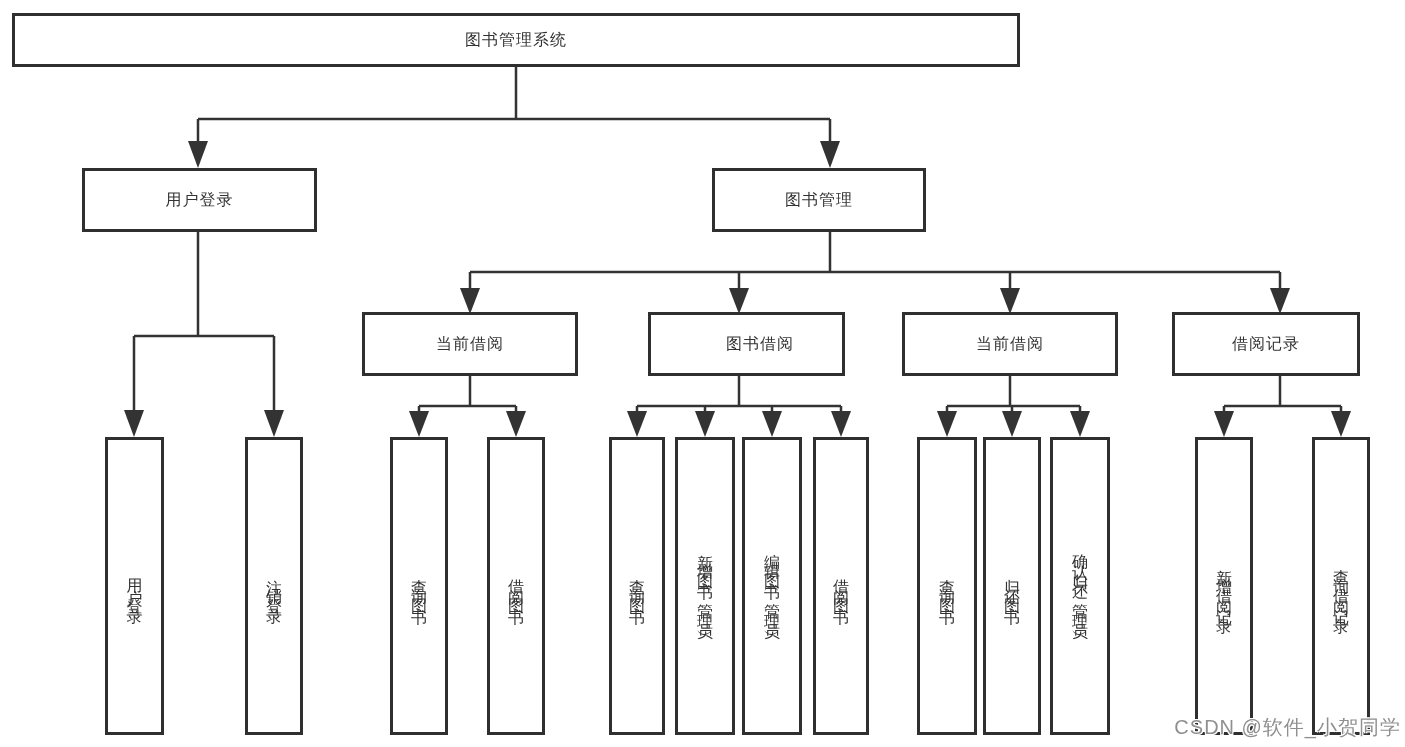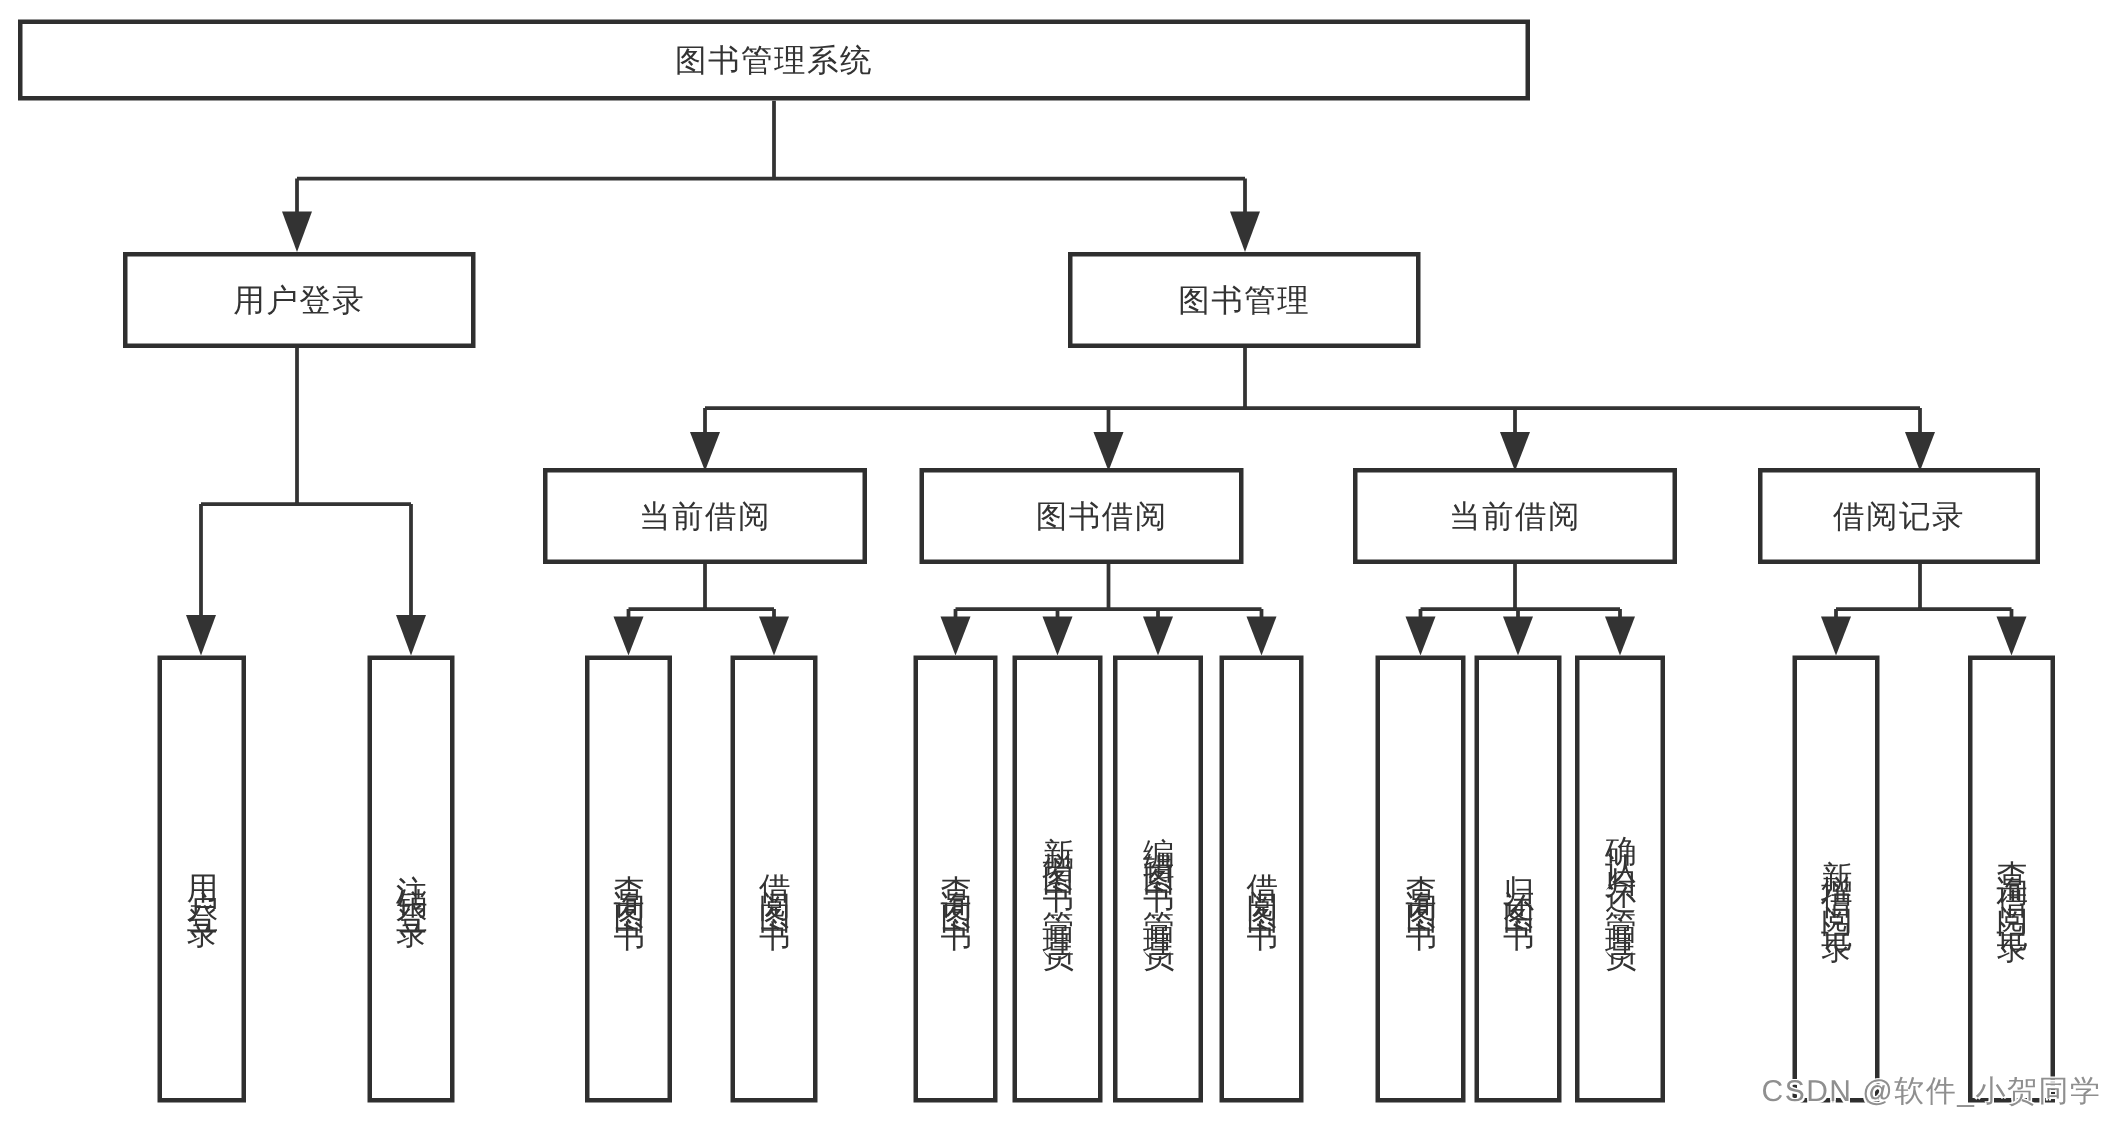--- a/index.html
+++ b/index.html
@@ -4,21 +4,21 @@
 <style>
   html,body{margin:0;padding:0;background:#ffffff;}
   .stage{
     position:relative;width:1405px;height:747px;background:#ffffff;overflow:hidden;
     font-family:"Liberation Sans","DejaVu Sans",sans-serif;color:#333333;
   }
   .connectors{position:absolute;left:0;top:0;z-index:0;}
   .node{
     position:absolute;box-sizing:border-box;background:#ffffff;
     border:3px solid #2f2f2f;display:flex;align-items:center;justify-content:center;
-    font-size:21px;color:#333333;z-index:1;white-space:nowrap;
+    font-size:16px;color:#333333;z-index:1;white-space:nowrap;
   }
   .node.h{letter-spacing:1px;}
   .node.v{
     writing-mode:vertical-rl;text-orientation:mixed;
     letter-spacing:10px;line-height:1;white-space:normal;
   }
   .watermark{
     position:absolute;right:4px;bottom:6px;z-index:2;
     font-size:20px;color:#8f8f8f;letter-spacing:1px;
     text-shadow:-1px -1px 0 #fff,1px -1px 0 #fff,-1px 1px 0 #fff,1px 1px 0 #fff;
@@ -73,24 +73,24 @@
       <polygon points="1070,411 1090,411 1080,437"></polygon>
 
       <polygon points="1214,411 1234,411 1224,437"></polygon>
       <polygon points="1331,411 1351,411 1341,437"></polygon>
     </g>
   </svg>
 
   <div class="node h" style="left:12px;top:13px;width:1008px;height:54px;">图书管理系统</div>
 
   <div class="node h" style="left:82px;top:168px;width:235px;height:64px;">用户登录</div>
-  <div class="node h" style="left:712px;top:168px;width:235px;height:64px;">图书管理</div>
+  <div class="node h" style="left:712px;top:168px;width:214px;height:64px;">图书管理</div>
 
   <div class="node h" style="left:362px;top:312px;width:216px;height:64px;">当前借阅</div>
-  <div class="node h" style="left:613px;top:312px;width:216px;height:64px;padding-left:27px;">图书借阅</div>
+  <div class="node h" style="left:648px;top:312px;width:197px;height:64px;padding-left:27px;">图书借阅</div>
   <div class="node h" style="left:902px;top:312px;width:216px;height:64px;text-align:center;">当前借阅</div>
   <div class="node h" style="left:1172px;top:312px;width:188px;height:64px;">借阅记录</div>
 
   <div class="node v" style="left:105px;top:437px;width:59px;height:298px;">用户登录</div>
   <div class="node v" style="left:245px;top:437px;width:58px;height:298px;">注销登录</div>
 
   <div class="node v" style="left:390px;top:437px;width:58px;height:298px;">查询图书</div>
   <div class="node v" style="left:487px;top:437px;width:58px;height:298px;">借阅图书</div>
 
   <div class="node v" style="left:609px;top:437px;width:56px;height:298px;">查询图书</div>

